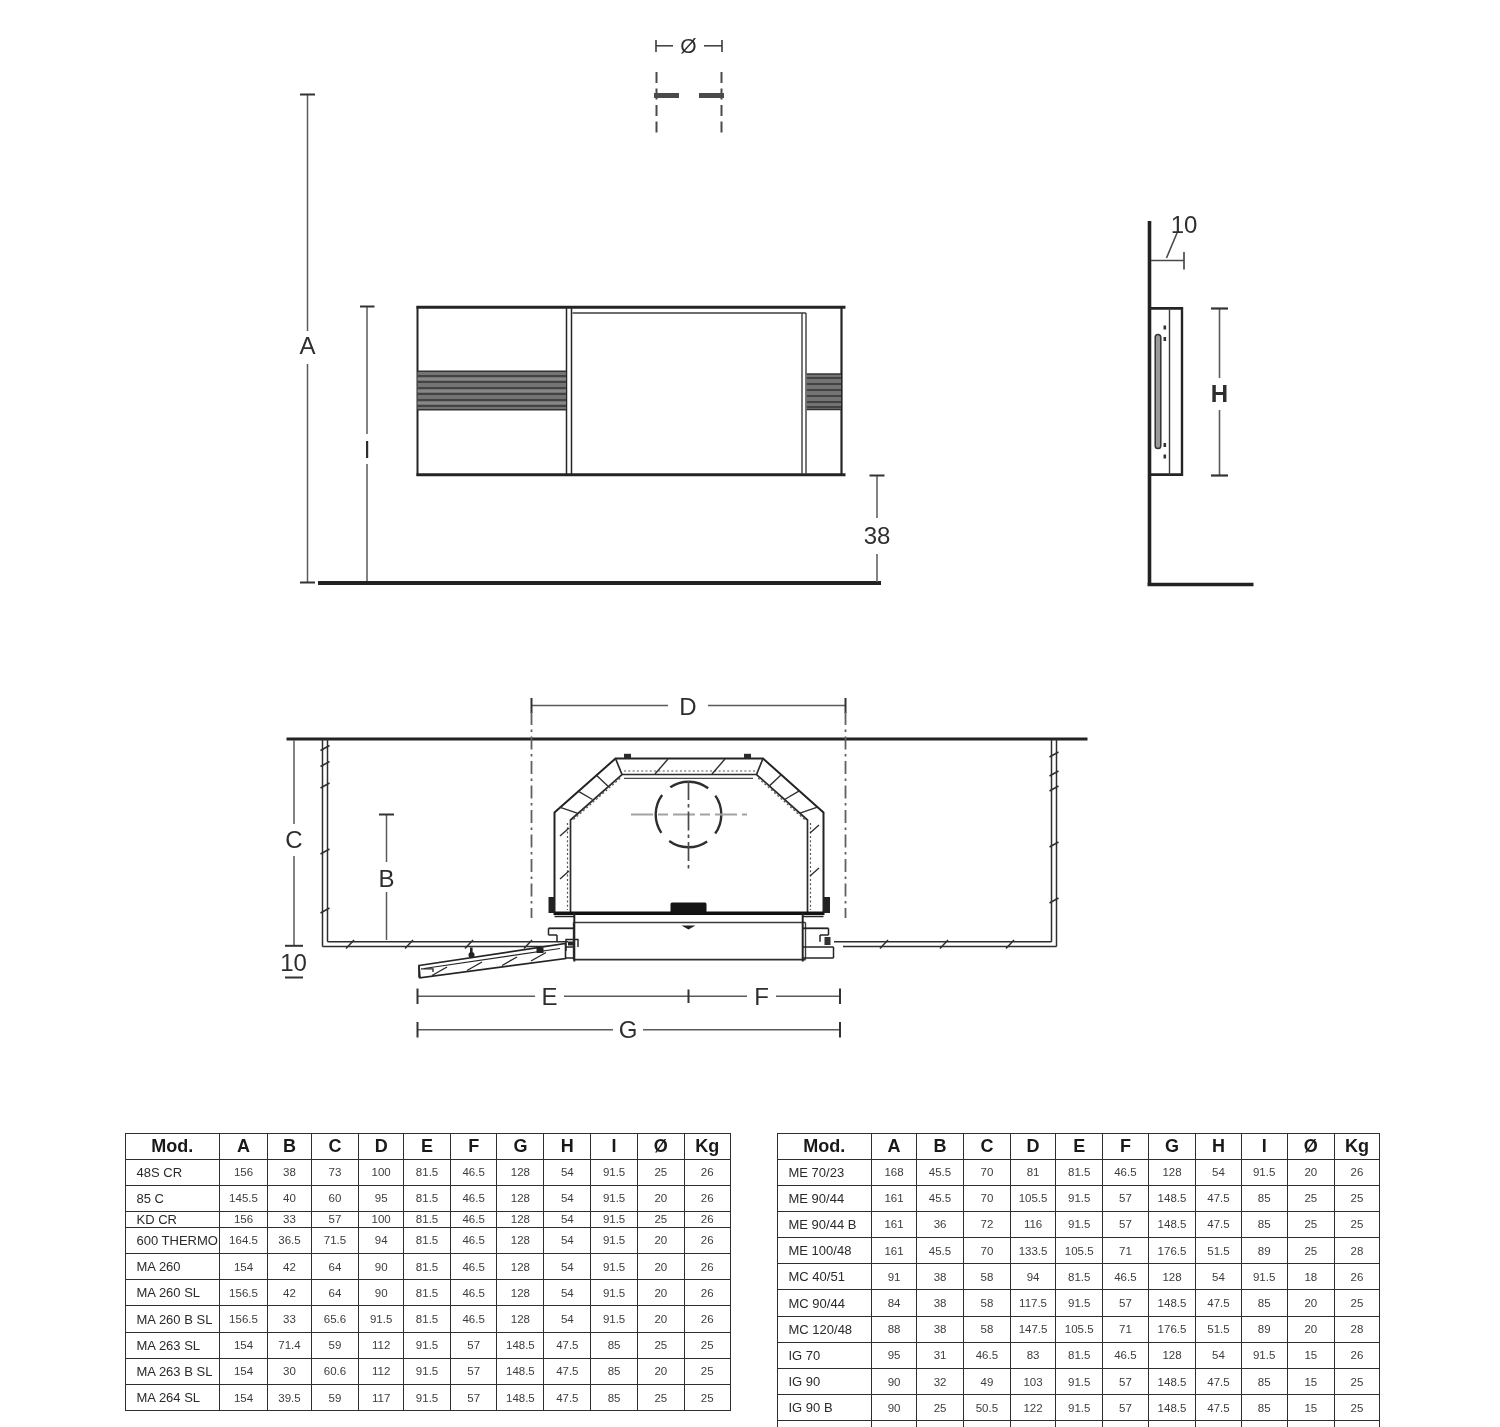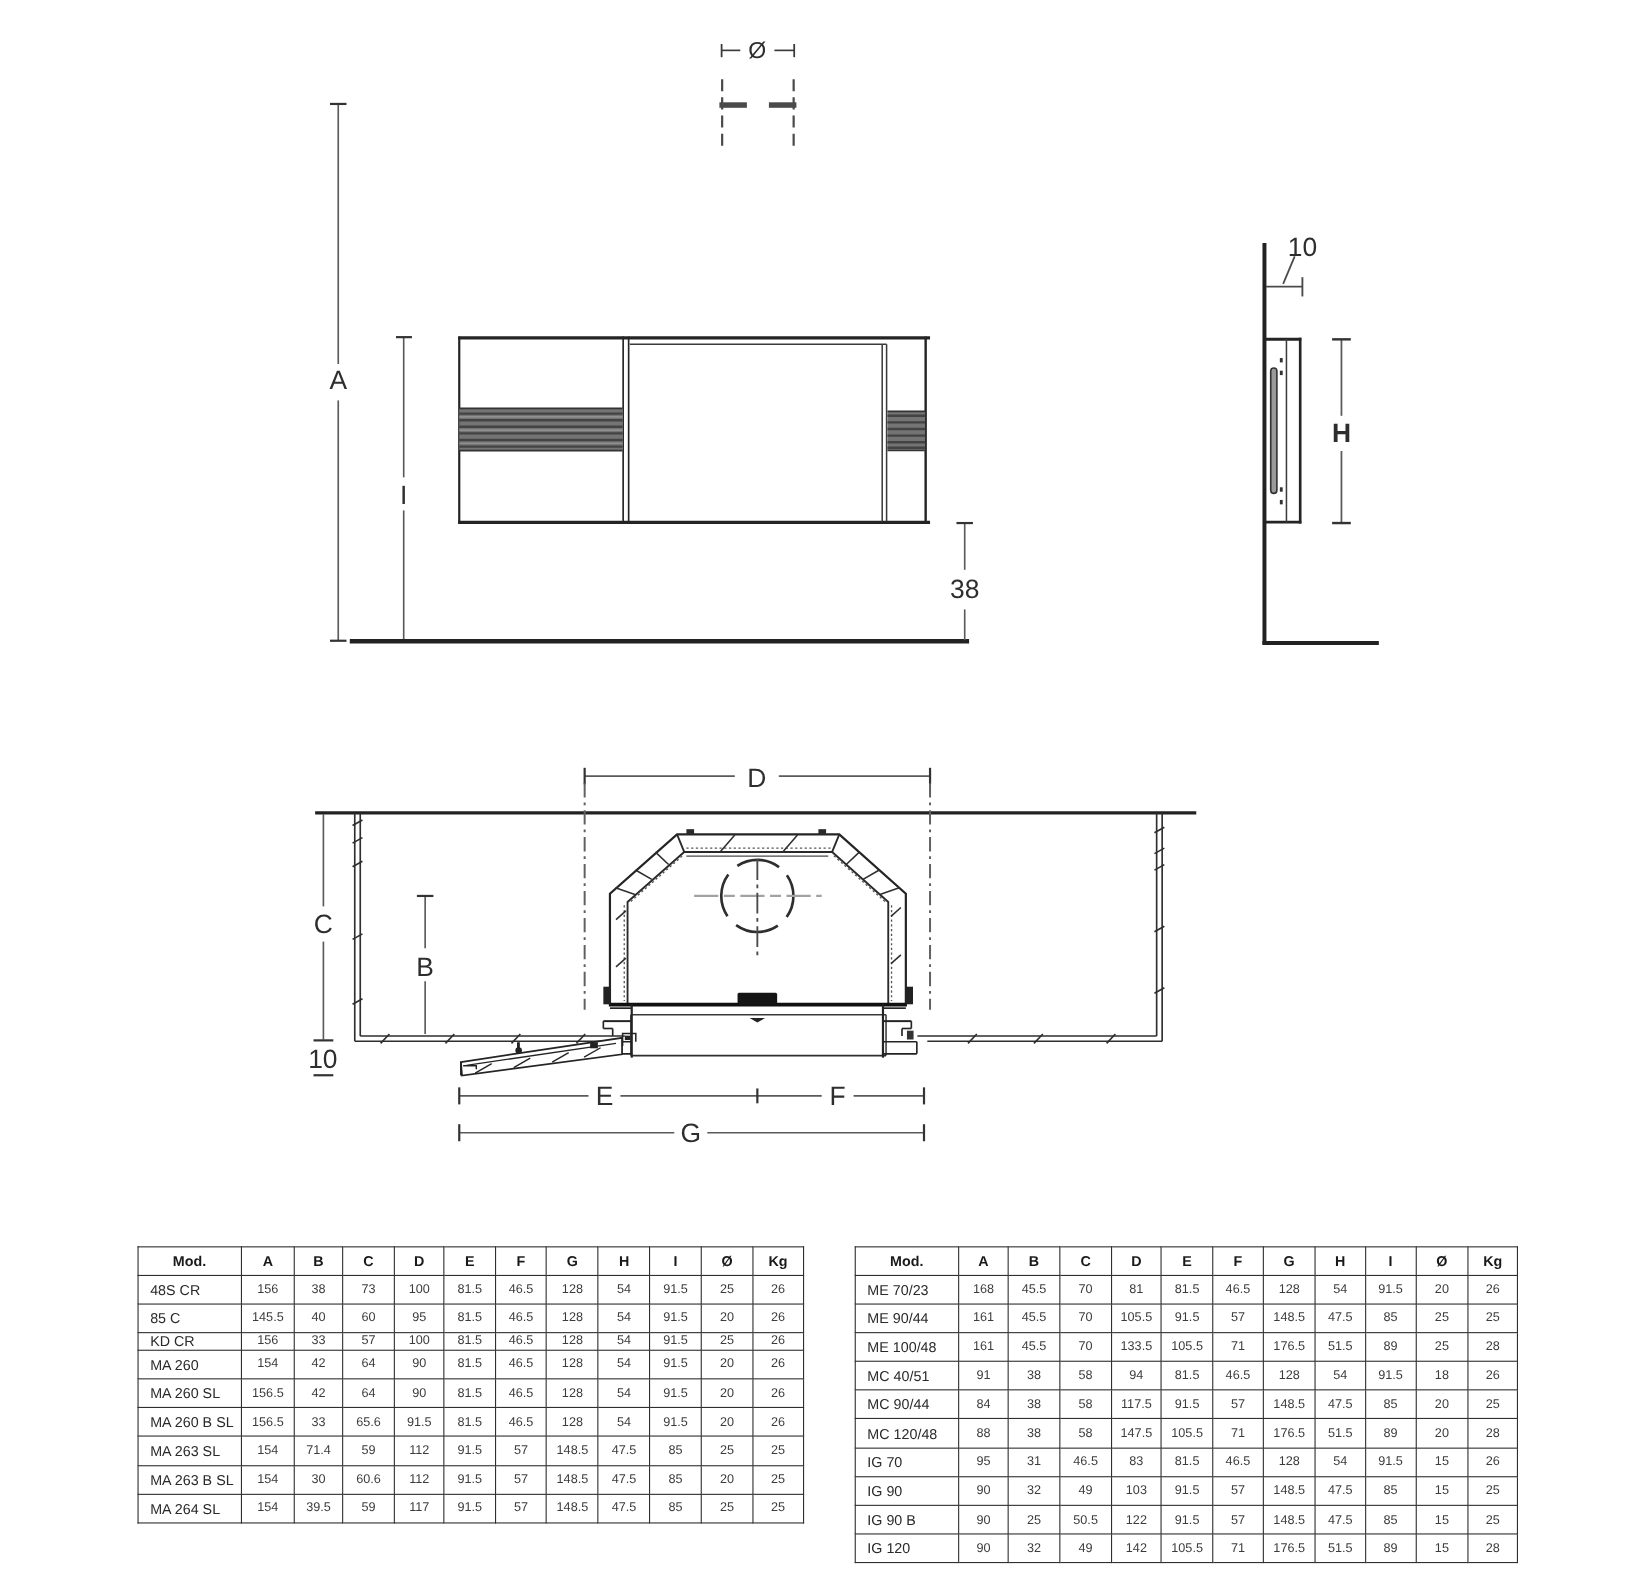--- a/index.html
+++ b/index.html
@@ -1,21 +1,21 @@
 <!DOCTYPE html>
 <html><head>
 <meta charset="utf-8">
 <style>
   html,body{margin:0;padding:0;background:#ffffff;}
   body{width:1500px;height:1427px;overflow:hidden;position:relative;font-family:"Liberation Sans",sans-serif;}
   svg{position:absolute;left:0;top:0;}
   svg text{font-family:"Liberation Sans",sans-serif;fill:#2e2e2e;}
   table{border-collapse:collapse;position:absolute;table-layout:fixed;}
   td,th{border:1.8px solid #2f2f2f;padding:0;font-family:"Liberation Sans",sans-serif;overflow:hidden;white-space:nowrap;}
-  th{font-size:13px;font-weight:bold;color:#191919;}
+  th{font-size:18px;font-weight:bold;color:#191919;}
   td{font-size:11.5px;color:#3c3c3c;text-align:center;}
   td.m{text-align:left;padding-left:11px;font-size:13px;color:#2a2a2a;}
 </style>
 </head>
 <body>
 <svg width="1500" height="1427" viewBox="0 0 1500 1427">
 
   <g stroke="#3a3a3a" fill="none">
     <line x1="656" y1="40" x2="656" y2="52" stroke-width="1.6"></line>
     <line x1="722" y1="40" x2="722" y2="52" stroke-width="1.6"></line>
@@ -394,20 +394,34 @@
         <td>100</td>
         <td>81.5</td>
         <td>46.5</td>
         <td>128</td>
         <td>54</td>
         <td>91.5</td>
         <td>25</td>
         <td>26</td>
       </tr>
 <tr style="height:26.2px">
+        <td class="m">600 THERMO</td>
+        <td>164.5</td>
+        <td>36.5</td>
+        <td>71.5</td>
+        <td>94</td>
+        <td>81.5</td>
+        <td>46.5</td>
+        <td>128</td>
+        <td>54</td>
+        <td>91.5</td>
+        <td>20</td>
+        <td>26</td>
+      </tr>
+<tr style="height:26.2px">
         <td class="m">MA 260</td>
         <td>154</td>
         <td>42</td>
         <td>64</td>
         <td>90</td>
         <td>81.5</td>
         <td>46.5</td>
         <td>128</td>
         <td>54</td>
         <td>91.5</td>
@@ -539,20 +553,34 @@
         <td>105.5</td>
         <td>91.5</td>
         <td>57</td>
         <td>148.5</td>
         <td>47.5</td>
         <td>85</td>
         <td>25</td>
         <td>25</td>
       </tr>
 <tr style="height:26.2px">
+        <td class="m">ME 90/44 B</td>
+        <td>161</td>
+        <td>36</td>
+        <td>72</td>
+        <td>116</td>
+        <td>91.5</td>
+        <td>57</td>
+        <td>148.5</td>
+        <td>47.5</td>
+        <td>85</td>
+        <td>25</td>
+        <td>25</td>
+      </tr>
+<tr style="height:26.2px">
         <td class="m">ME 100/48</td>
         <td>161</td>
         <td>45.5</td>
         <td>70</td>
         <td>133.5</td>
         <td>105.5</td>
         <td>71</td>
         <td>176.5</td>
         <td>51.5</td>
         <td>89</td>

